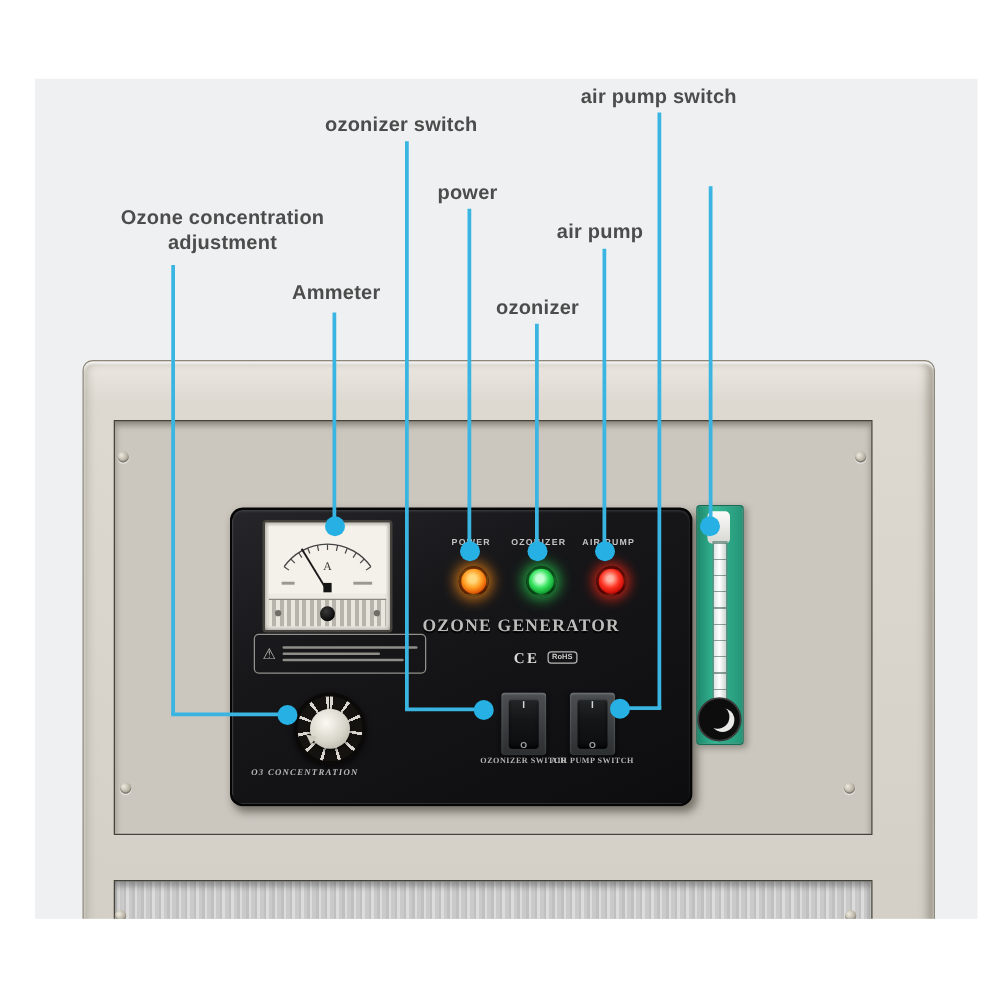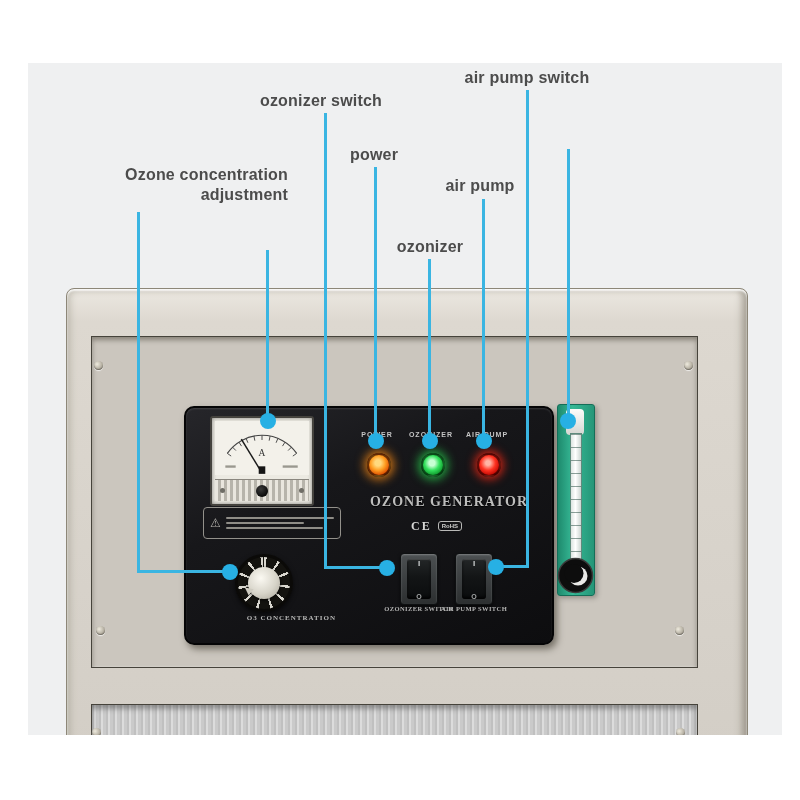--- a/index.html
+++ b/index.html
@@ -40,21 +40,21 @@
   .light-label{position:absolute;top:23px;width:60px;text-align:center;
     font-size:7px;font-weight:700;letter-spacing:1px;color:#c4c4c4;}
   .lamp{position:absolute;top:45px;width:20px;height:20px;border-radius:50%;border:2px solid rgba(0,0,0,.55);}
   .lamp-orange{background:radial-gradient(circle at 45% 40%,#ffd97e 0 18%,#ff9e22 45%,#dd4d00 75%,#6e2000 100%);
     box-shadow:0 0 10px 3px rgba(255,140,20,.75);}
   .lamp-green{background:radial-gradient(circle at 45% 40%,#c8ffd4 0 18%,#35e25e 45%,#0b9428 78%,#05521a 100%);
     box-shadow:0 0 10px 3px rgba(40,220,80,.7);}
   .lamp-red{background:radial-gradient(circle at 45% 40%,#ffb5a5 0 14%,#ff3322 45%,#bb0500 78%,#570000 100%);
     box-shadow:0 0 9px 3px rgba(255,40,20,.7);}
 
-  .panel-title{position:absolute;left:152px;top:86px;width:190px;text-align:right;
+  .panel-title{position:absolute;left:152px;top:86px;width:190px;text-align:left;
     font-family:"Liberation Serif",serif;font-weight:700;font-size:14px;letter-spacing:1px;
     color:#bdbdbc;text-shadow:0 1px 1px #000;}
   .certs{position:absolute;left:225px;top:110px;width:120px;height:16px;display:flex;align-items:center;gap:6px;}
   .ce-mark{font-family:"Liberation Serif",serif;font-weight:700;font-size:12px;letter-spacing:2px;color:#d8d8d6;}
   .rohs-mark{font-size:6px;font-weight:700;color:#cfcfcd;border:1px solid #b9b9b7;border-radius:3px;padding:1px 3px;}
 
   .warnbox{position:absolute;left:17px;top:99px;width:138px;height:32px;border:1px solid #93918b;
     border-radius:4px;display:flex;align-items:center;gap:5px;padding:0 6px;box-sizing:border-box;}
   .warn-tri{color:#b9b7b1;font-size:12px;line-height:1;}
   .warn-lines{flex:1;}
@@ -63,22 +63,22 @@
   .warn-lines i:nth-child(3){width:90%;}
 
   .knob{position:absolute;left:49px;top:146px;width:52px;height:52px;border-radius:50%;
     background:repeating-conic-gradient(#d9d7cf 0deg 6deg,#14130f 6deg 32deg);
     border:3px solid #0b0a08;box-shadow:0 2px 5px rgba(0,0,0,.65);}
   .knob-inner{position:absolute;left:10px;top:10px;width:32px;height:32px;border-radius:50%;
     background:radial-gradient(circle at 40% 35%,#fbf9f2,#d7d4c9 55%,#a7a397);box-shadow:0 1px 3px rgba(0,0,0,.8);}
   .knob-inner:after{content:"";position:absolute;left:-4px;bottom:5px;width:0;height:0;
     border-top:4px solid transparent;border-bottom:4px solid transparent;border-right:8px solid #cecbc0;
     transform:rotate(38deg);}
-  .knob-label{position:absolute;left:15px;top:206px;width:135px;text-align:right;
-    font-family:"Liberation Serif",serif;font-weight:700;font-size:7px;letter-spacing:1px;color:#b9b9b8;}
+  .knob-label{position:absolute;left:15px;top:206px;width:135px;text-align:left;
+    font-family:"Liberation Serif",serif;font-weight:700;font-size:7px;letter-spacing:1px;color:#b9b9b8;font-style:italic;}
 
   .rocker{position:absolute;top:145px;width:36px;height:50px;border-radius:4px;border:1px solid #0e1011;
     background:linear-gradient(180deg,#4c5052 0%,#2c2f30 100%);
     box-shadow:inset 0 1px 2px rgba(255,255,255,.28),0 2px 3px rgba(0,0,0,.55);}
   .rocker-body{position:absolute;left:6px;right:6px;top:5px;bottom:5px;border-radius:3px;
     background:linear-gradient(180deg,#232627 0%,#131516 45%,#0b0d0e 100%);
     box-shadow:inset 0 -2px 3px rgba(0,0,0,.85),inset 0 1px 1px rgba(255,255,255,.18);}
   .mark-i{position:absolute;top:5px;width:100%;text-align:center;color:#d2d5d5;font-size:8px;font-weight:700;}
   .mark-o{position:absolute;bottom:4px;width:100%;text-align:center;color:#a2a5a5;font-size:7px;font-weight:700;}
   .rocker-label{position:absolute;top:197px;width:92px;text-align:center;
@@ -91,21 +91,21 @@
   .fm-cap{position:absolute;left:8px;top:4px;width:18px;height:26px;border-radius:4px;
     background:linear-gradient(#fcfcfa,#d6d6d2);}
   .fm-tube{position:absolute;left:12px;top:28px;width:10px;height:128px;border:1px solid #5f8a7d;
     background:repeating-linear-gradient(180deg,rgba(30,70,58,.5) 0 1px,rgba(0,0,0,0) 1px 13px),
                linear-gradient(90deg,#dde4e1,#ffffff 45%,#ccd5d1);}
   .fm-knob{position:absolute;left:-1px;top:152px;width:37px;height:37px;}
 
   
   .co-label{position:absolute;color:#4c4c4c;font-size:16px;font-weight:600;letter-spacing:.2px;
     text-align:center;line-height:20px;z-index:30;}
-  .co-label.left{text-align:right;}
+  .co-label.left{text-align:center;}
   .vline,.hline{position:absolute;background:#3ab5e2;z-index:20;}
   .vline{width:3px;}
   .hline{height:3px;}
   .dot{position:absolute;width:16px;height:16px;border-radius:50%;background:#27b0e4;z-index:21;}
 </style>
 </head>
 <body>
 
 <div class="stage">
 
@@ -211,20 +211,21 @@
   </div>
 
   <div class="co-label left" style="left:68px;top:165px;width:220px;">
     <span>Ozone concentration</span><br>
     <span>adjustment</span>
   </div>
   <div class="vline" style="left:137px;top:212px;height:360px;"></div>
   <div class="hline" style="left:137px;top:570px;width:88px;"></div>
   <div class="dot" style="left:222px;top:564px;"></div>
 
+  <div class="co-label" style="left:169px;top:225px;width:200px;">Ammeter</div>
   <div class="vline" style="left:266px;top:250px;height:170px;"></div>
   <div class="dot" style="left:260px;top:413px;"></div>
 
   <div class="co-label" style="left:221px;top:91px;width:200px;">ozonizer switch</div>
   <div class="vline" style="left:324px;top:113px;height:455px;"></div>
   <div class="hline" style="left:324px;top:566px;width:58px;"></div>
   <div class="dot" style="left:379px;top:560px;"></div>
 
   <div class="co-label" style="left:274px;top:145px;width:200px;">power</div>
   <div class="vline" style="left:374px;top:167px;height:272px;"></div>

